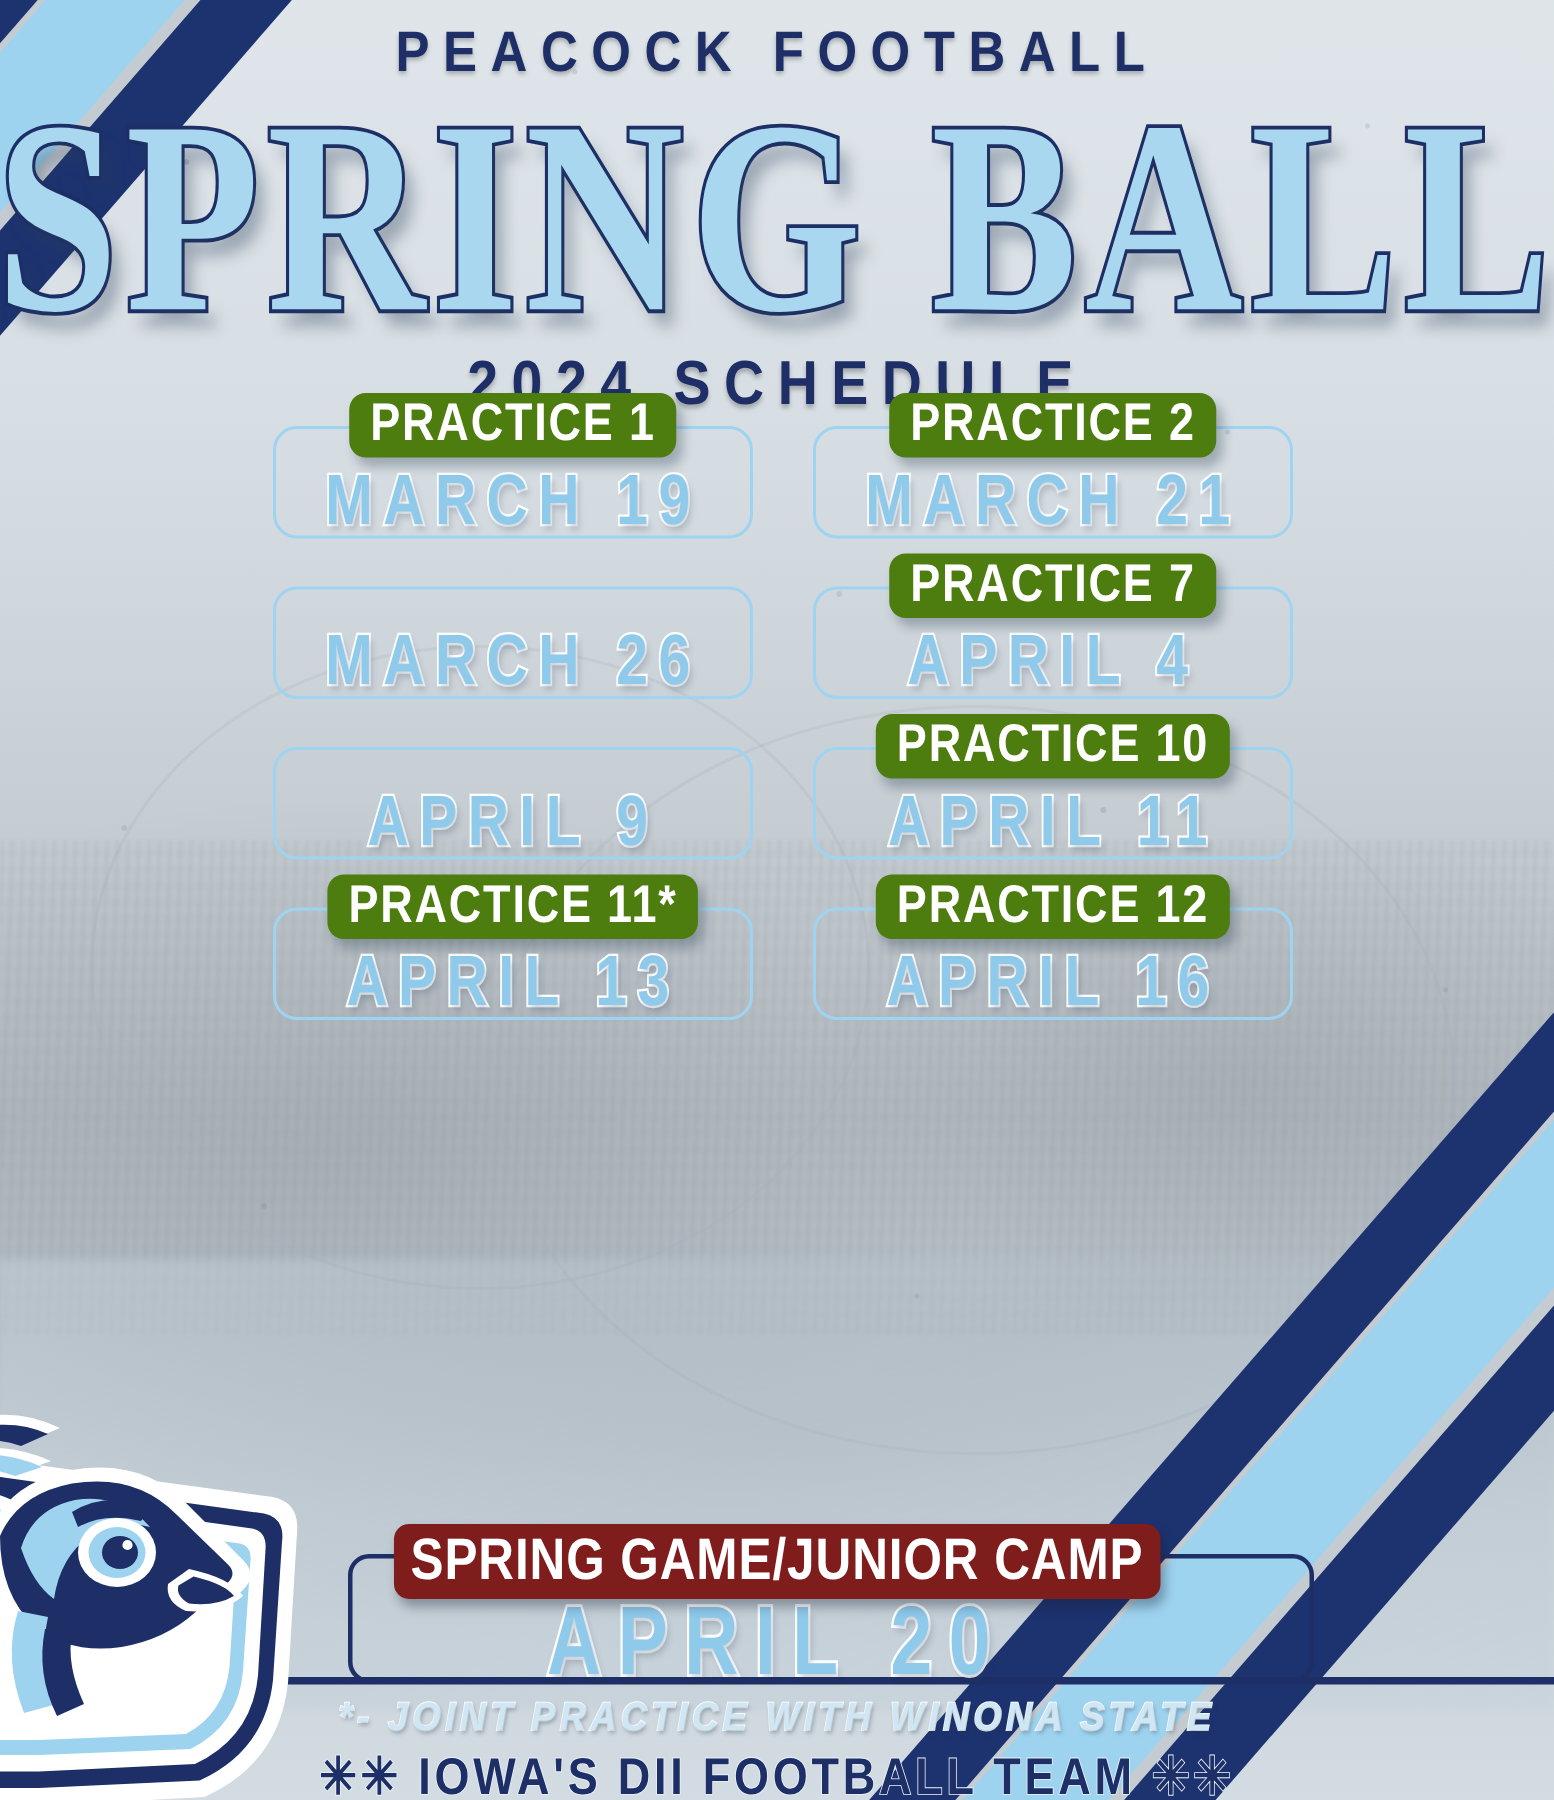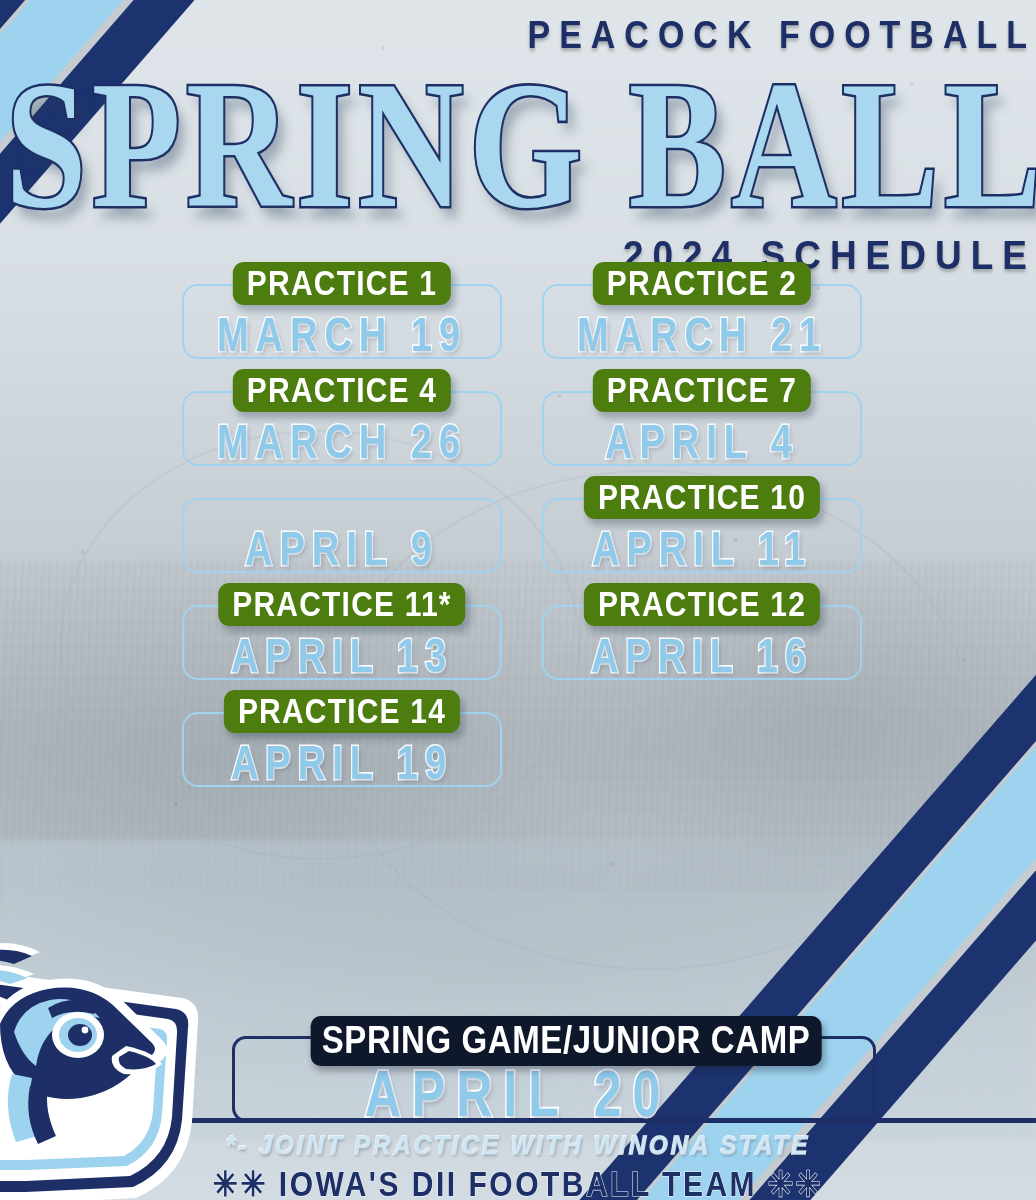--- a/index.html
+++ b/index.html
@@ -88,21 +88,21 @@
   .s-lblue { background: #9ed3ef; }
   .s-grey { background: #c4ccd1; }
 
   .br-stripes { position: absolute; right: -300px; bottom: -330px; width: 760px; height: 980px; }
   .br-stripes .stripe {
     position: absolute; top: -160px; height: 1300px;
     transform: rotate(41deg);
   }
 
   
-  .header { position: absolute; left: 0; right: 0; top: 16px; text-align: right; }
+  .header { position: absolute; left: 0; right: 0; top: 16px; text-align: center; }
 
   .kicker {
     font-family: "Liberation Sans Narrow", "Liberation Sans", sans-serif;
     font-weight: 700; font-size: 34px; letter-spacing: 9px;
     color: #1d2f66; text-shadow: 0 2px 3px rgba(0,0,0,.25);
     transform: scaleY(1.12);
   }
 
   .bigtitle {
     margin-top: 4px;
@@ -183,27 +183,26 @@
   }
 
   .game-box {
     position: absolute; left: 232px; right: 160px; top: 1036px; height: 86px;
     border: 3px solid #1d2f66;
     border-radius: 14px;
   }
 
   .game-pill {
     position: absolute; left: 50%; top: 1016px; transform: translateX(-50%);
-    background: #0f172a;
+    background: #7f1d1d;
     border-radius: 10px;
     padding: 5px 11px 7px;
     white-space: nowrap;
     box-shadow: 3px 5px 7px rgba(20,30,50,.35);
     z-index: 4;
-    margin-left: 48px;
   }
   .game-pill span {
     display: block;
     font-family: "Liberation Sans Narrow", "Liberation Sans", sans-serif;
     font-weight: 700; font-size: 33px; letter-spacing: .6px;
     color: #ffffff; transform: scaleY(1.18);
   }
 
   .game-date {
     position: absolute; left: 0; right: 0; top: 1056px; text-align: center;
@@ -286,23 +285,20 @@
       </div>
       <div class="cell">
         <div class="cell-box"></div>
         <div class="pill">
           <span>PRACTICE 2</span>
         </div>
         <div class="date">MARCH 21</div>
       </div>
       <div class="cell">
         <div class="cell-box"></div>
-        <div class="pill">
-          <span>PRACTICE 4</span>
-        </div>
         <div class="date">MARCH 26</div>
       </div>
       <div class="cell">
         <div class="cell-box"></div>
         <div class="pill">
           <span>PRACTICE 7</span>
         </div>
         <div class="date">APRIL 4</div>
       </div>
       <div class="cell">
@@ -322,27 +318,20 @@
           <span>PRACTICE 11*</span>
         </div>
         <div class="date">APRIL 13</div>
       </div>
       <div class="cell">
         <div class="cell-box"></div>
         <div class="pill">
           <span>PRACTICE 12</span>
         </div>
         <div class="date">APRIL 16</div>
-      </div>
-      <div class="cell">
-        <div class="cell-box"></div>
-        <div class="pill">
-          <span>PRACTICE 14</span>
-        </div>
-        <div class="date">APRIL 19</div>
       </div>
     </div>
 
   <div class="navy-rule"></div>
   <div class="game-box"></div>
 
   <div class="game-pill">
     <span>SPRING GAME/JUNIOR CAMP</span>
   </div>
   <div class="game-date">APRIL 20</div>

